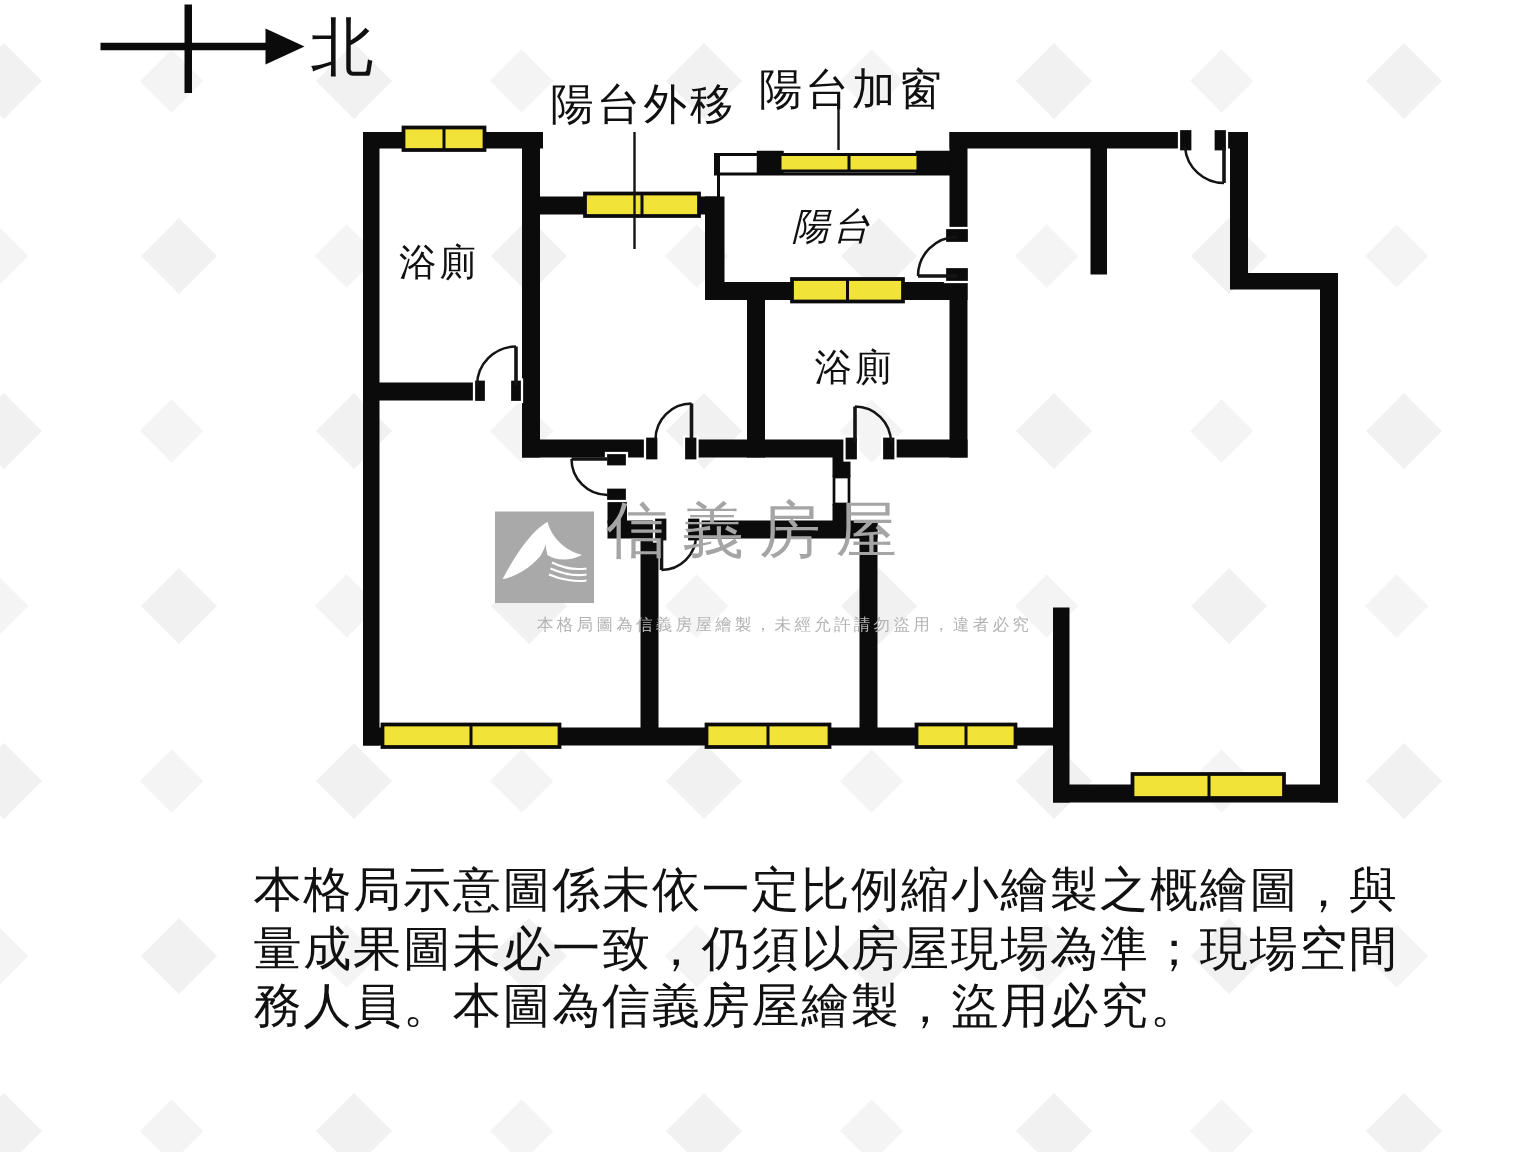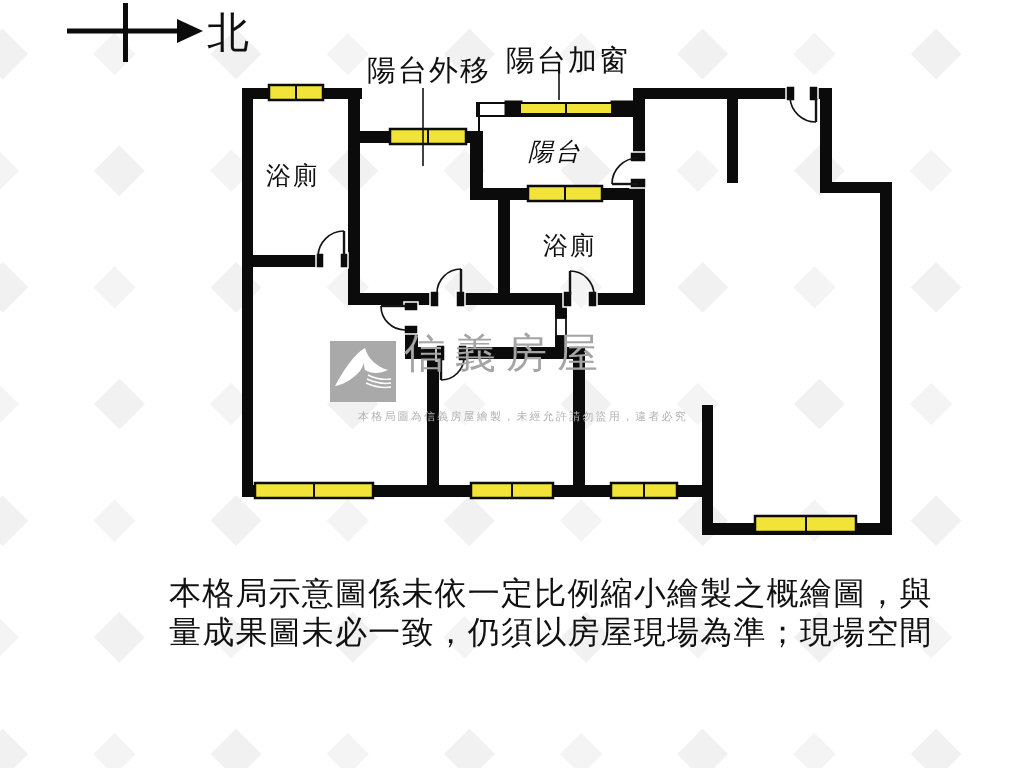--- a/index.html
+++ b/index.html
@@ -174,14 +174,15 @@
         <path d="M36,42 C45,46 55,47 61,46"></path>
       </g>
     </svg>
   </div>
   <div id="wm-brand">信義房屋</div>
   <div id="wm-notice">本格局圖為信義房屋繪製，未經允許請勿盜用，違者必究</div>
 
   <div id="disclaimer">
     <div>本格局示意圖係未依一定比例縮小繪製之概繪圖，與</div>
     <div>量成果圖未必一致，仍須以房屋現場為準；現場空間</div>
+    <div>務人員。本圖為信義房屋繪製，盜用必究。</div>
   </div>
 </div>
 
 </body></html>

